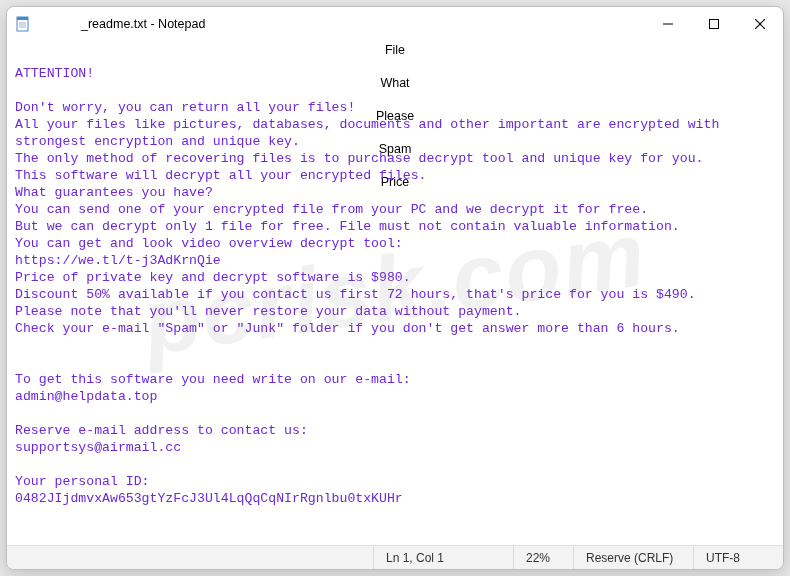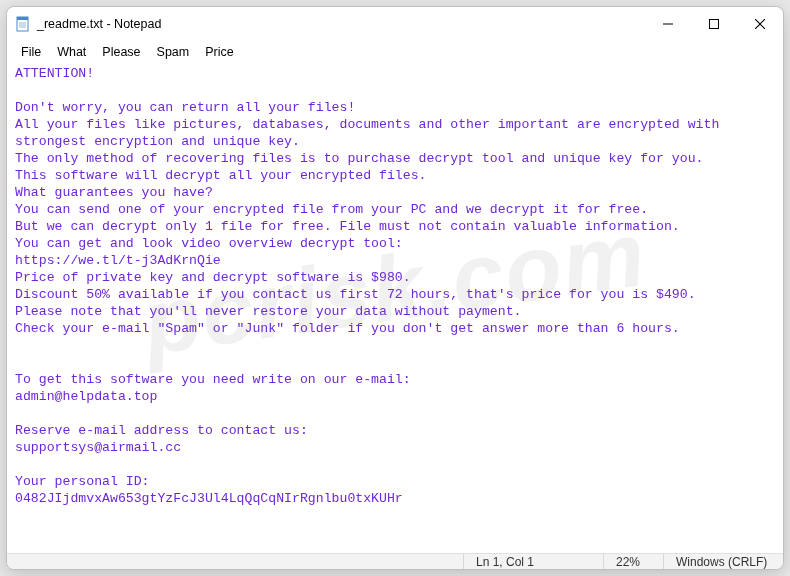--- a/index.html
+++ b/index.html
@@ -26,20 +26,21 @@
       overflow: hidden;
     }
     .titlebar {
       height: 34px;
       display: flex;
       align-items: center;
       padding-left: 8px;
       background: #ffffff;
       border-top-left-radius: 8px;
       border-top-right-radius: 8px;
+      gap: 44px;
     }
     .titlebar .icon {
       width: 16px;
       height: 16px;
       margin-right: 6px;
       display: inline-flex;
     }
     .titlebar .title {
       font-size: 12.5px;
       color: #000;
@@ -57,41 +58,42 @@
       justify-content: center;
       font-size: 12px;
       color: #000;
     }
     .menubar {
       height: 22px;
       display: flex;
       align-items: center;
       padding: 0 6px;
       font-size: 12.5px;
-      gap: 0;
+      gap: 15px;
       background: #fff;
+      flex-direction: column;
     }
     .menu-item {
       padding: 2px 8px;
       color: #000;
     }
     .content {
       flex: 1;
       padding: 2px 8px 4px 8px;
       font-family: Consolas, "Courier New", monospace;
       font-size: 13.2px;
       line-height: 17px;
       color: #6d28d9;
       white-space: pre-wrap;
       word-break: break-word;
       overflow: hidden;
       position: relative;
     }
     .statusbar {
-      height: 16px;
+      height: 24px;
       border-top: 1px solid #e0e0e0;
       background: #f3f3f3;
       display: flex;
       align-items: center;
       font-size: 12px;
       color: #333;
       padding-left: 8px;
     }
     .status-cell {
       padding: 0 12px;
@@ -182,18 +184,19 @@
 Reserve e-mail address to contact us:
 supportsys@airmail.cc
 
 Your personal ID:
 0482JIjdmvxAw653gtYzFcJ3Ul4LqQqCqNIrRgnlbu0txKUHr</span></div>
 
   <div class="statusbar">
     <div class="status-spacer"></div>
     <div class="status-cell" style="min-width:140px">Ln 1, Col 1</div>
     <div class="status-cell" style="min-width:60px">22%</div>
-    <div class="status-cell" style="min-width:120px">Windows (CRLF)</div>
+    <div class="status-cell" style="min-width:120px">Reserve (CRLF)</div>
+    <div class="status-cell" style="min-width:90px">UTF-8</div>
   </div>
 
 </div>
 
 <div class="watermark">pcrisk.com</div>
 
 </body></html>

